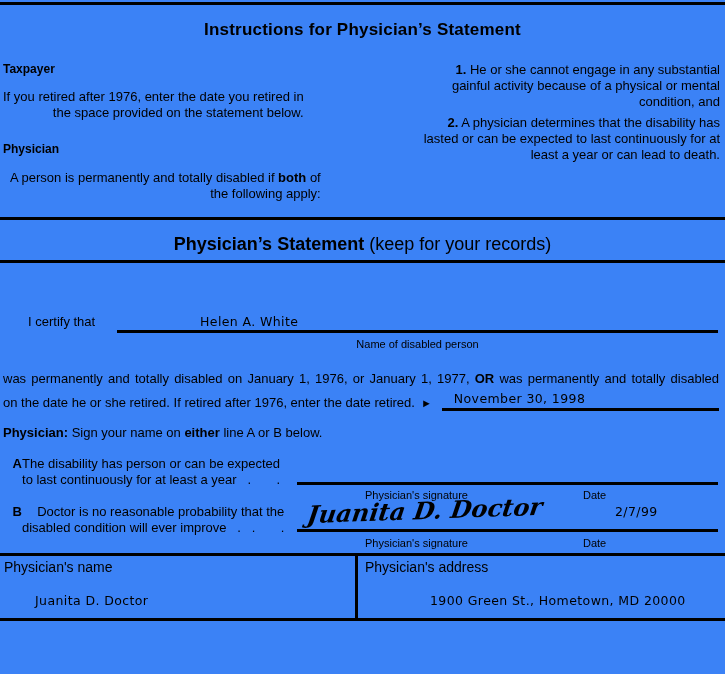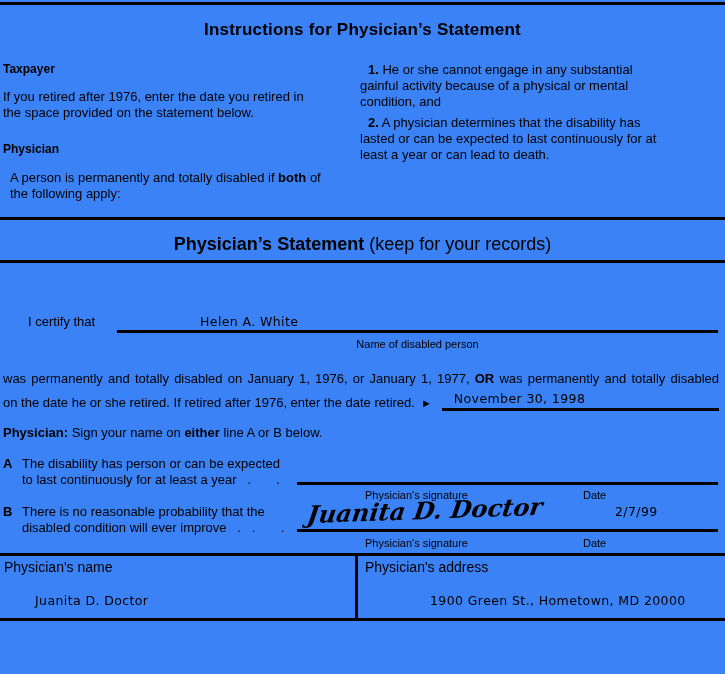--- a/index.html
+++ b/index.html
@@ -4,21 +4,21 @@
 <style>
   html,body{margin:0;padding:0;background:#fff;}
   #page{
     position:relative;width:725px;height:674px;background:#3b82f6;color:#000;
     font-family:"Liberation Sans", sans-serif;overflow:hidden;
   }
   .rule{position:absolute;left:0;width:725px;height:3px;background:#000;}
   .title{position:absolute;left:0;top:20px;width:725px;text-align:center;
     font-size:17px;font-weight:bold;letter-spacing:0.2px;}
   .h2{position:absolute;font-size:12px;font-weight:bold;}
-  .body-text{font-size:13px;line-height:16px;}
+  .body-text{font-size:13px;line-height:16px;text-align:right;}
   .abs{position:absolute;}
   .col-line{white-space:nowrap;}
   .indent{padding-left:8px;}
   b{font-weight:bold;}
   .stmt-head{position:absolute;left:0;top:234px;width:725px;text-align:center;font-size:18px;}
   .stmt-head .bold{font-weight:bold;}
   .fill{font-family:"DejaVu Sans", sans-serif;font-size:12.5px;letter-spacing:0.4px;}
   .underline-field{border-bottom:3px solid #000;}
   .caption{font-size:11px;}
   .dots{white-space:pre;}
@@ -89,21 +89,21 @@
     <span class="ab-marker">A</span>
     <span>
       <div class="col-line">The disability has person or can be expected</div>
       <div class="col-line dots">to last continuously for at least a year   .       .</div>
     </span>
   </div>
 
   <div class="abs body-text" style="left:3px;top:504px;display:flex">
     <span class="ab-marker">B</span>
     <span>
-      <div class="col-line">There is no reasonable probability that the</div>
+      <div class="col-line">Doctor is no reasonable probability that the</div>
       <div class="col-line dots">disabled condition will ever improve   .   .       .</div>
     </span>
   </div>
 
   <div class="abs underline-field" style="left:297px;top:466px;width:421px;height:16px"></div>
   <span class="sig-label" style="left:365px;top:489px">Physician's signature</span>
   <span class="sig-label" style="left:583px;top:489px">Date</span>
 
   <div class="signature">Juanita D. Doctor</div>
   <span class="abs fill" style="left:615px;top:504px">2/7/99</span>

